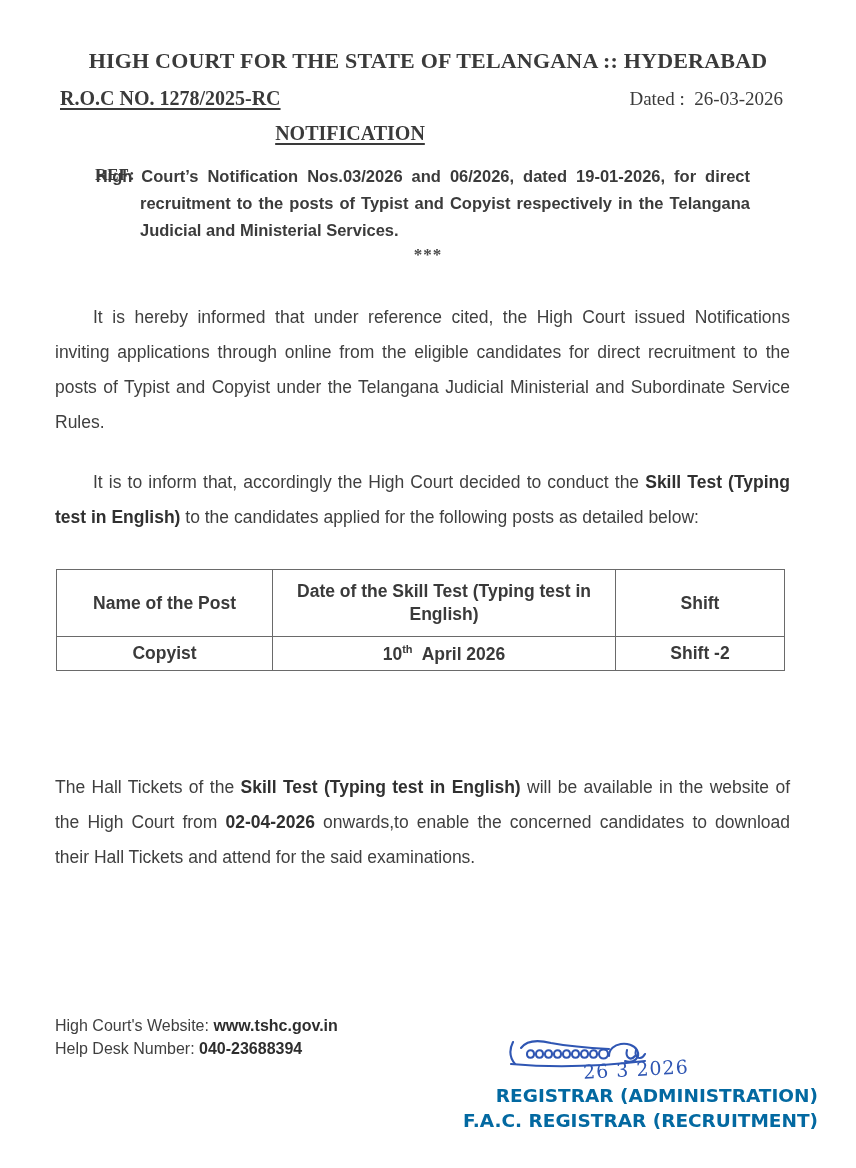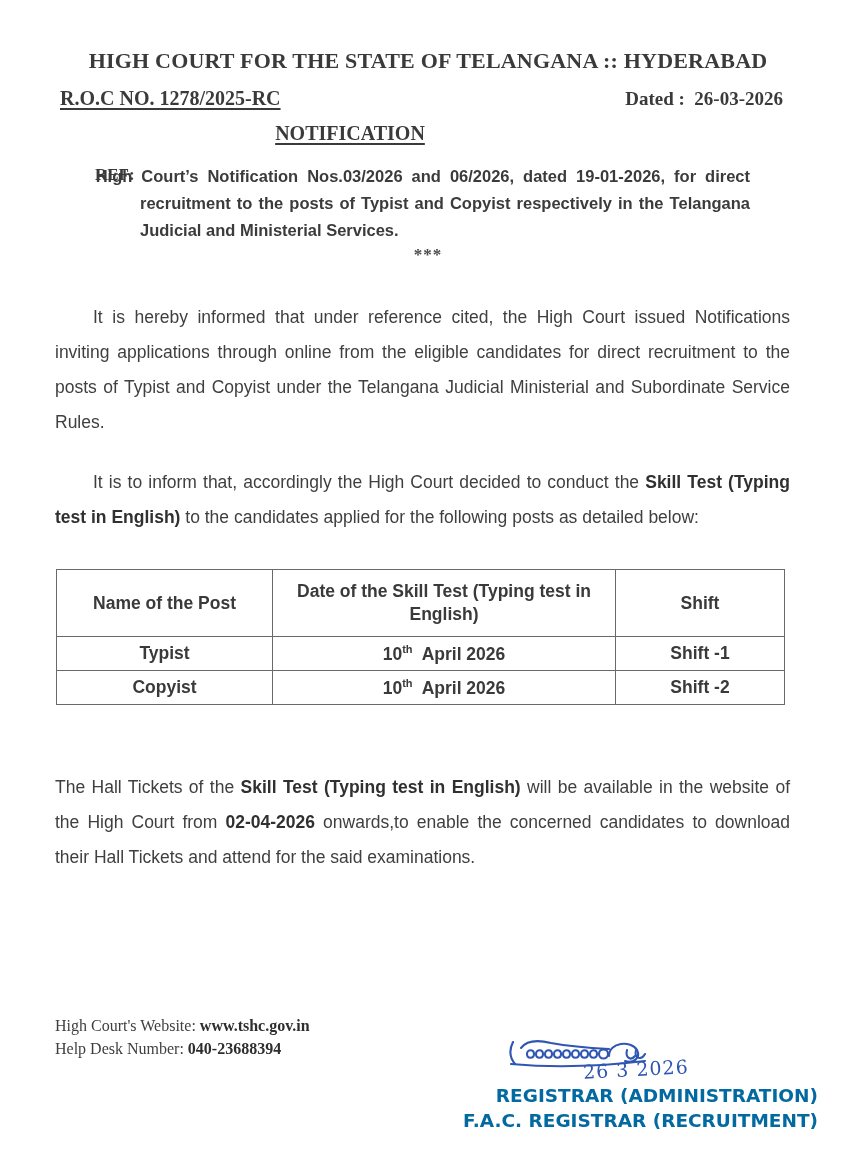--- a/index.html
+++ b/index.html
@@ -44,21 +44,21 @@
     font-size: 20px;
     text-decoration: underline;
     text-underline-offset: 3px;
     color: #3a3a3a;
   }
   .dated-line {
     position: absolute;
     top: 88px;
     right: 73px;
     font-family: "Liberation Serif", serif;
-    font-weight: bold;
+    font-weight: normal;
     font-size: 19px;
     color: #3a3a3a;
     white-space: pre;
   }
   .notification-heading {
     position: absolute;
     top: 122px;
     left: 0;
     width: 700px;
     text-align: center;
@@ -164,21 +164,21 @@
   .col-post   { width: 216px; }
   .col-date   { width: 343px; }
   .col-shift  { width: 169px; }
   .skill-table sup { font-size: 11px; vertical-align: super; }
 
   
   .contact-block {
     position: absolute;
     top: 1014px;
     left: 55px;
-    font-family: Liberation Serif, serif;
+    font-family: Liberation Sans, sans-serif;
     font-size: 16px;
     line-height: 23px;
     color: #3f3f3f;
   }
   .contact-block b { font-weight: bold; color: #2e2e2e; }
 
   
   .signature-wrap {
     position: absolute;
     top: 1034px;
@@ -245,25 +245,20 @@
         <col class="col-shift">
     </colgroup>
     <thead>
       <tr>
         <th>Name of the Post</th>
         <th>Date of the Skill Test (Typing test in English)</th>
         <th>Shift</th>
       </tr>
     </thead>
     <tbody>
-      <tr>
-        <td>Typist</td>
-        <td><span>10</span><sup>th</sup><span>  April 2026</span></td>
-        <td>Shift -1</td>
-      </tr>
       <tr>
         <td>Copyist</td>
         <td><span>10</span><sup>th</sup><span>  April 2026</span></td>
         <td>Shift -2</td>
       </tr>
     </tbody>
   </table>
 
   <p class="para" id="para-halltickets"><span>The Hall Tickets of the </span><b>Skill Test (Typing test in English)</b><span> will be available in the website of the High Court from </span><b>02-04-2026</b><span> onwards,to enable the concerned candidates to download their Hall Tickets and attend for the said examinations.</span></p>
 

